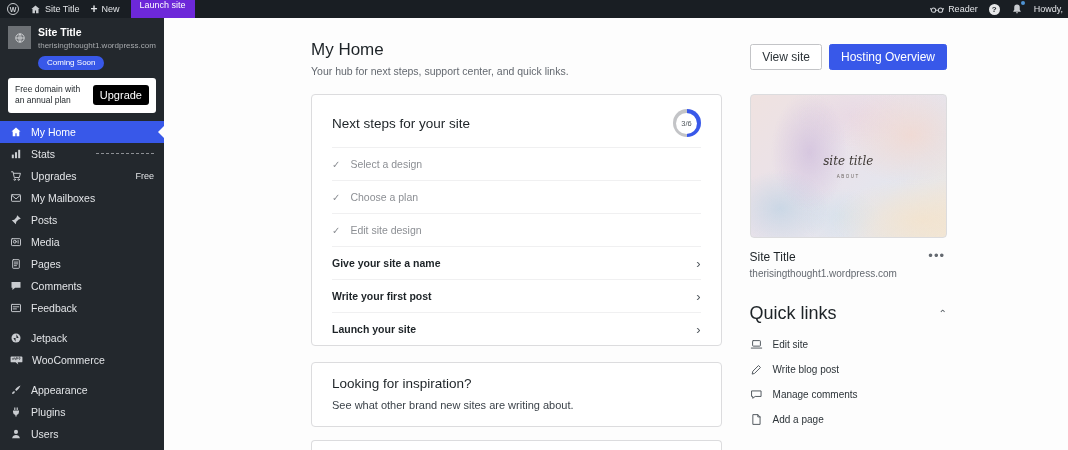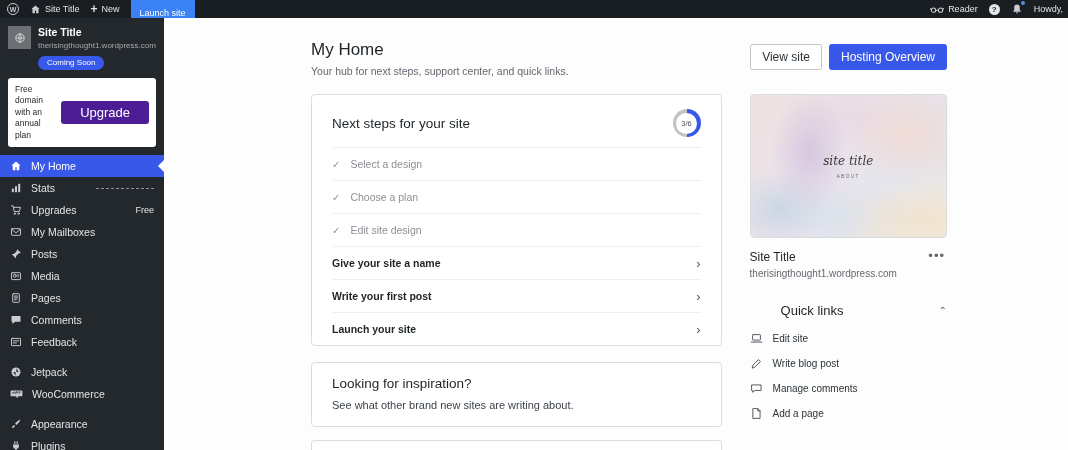--- a/index.html
+++ b/index.html
@@ -15,21 +15,21 @@
     background:#191e23; color:#c3c4c7; display:flex; align-items:center;
     font-size:9px; z-index:30;
   }
   .ab-left { display:flex; align-items:center; height:100%; padding-left:7px; gap:11px; }
   .ab-item { display:flex; align-items:center; gap:4px; height:100%; color:#e2e4e7; cursor:pointer; }
   .wp-logo {
     width:12px; height:12px; border:1.3px solid #c9ccd0; border-radius:50%;
     display:flex; align-items:center; justify-content:center;
     font-size:7px; font-weight:bold; color:#c9ccd0; line-height:1;
   }
-  .launch-chip { background:#3b82f6; color:#fff; padding:0 9px; height:100%; display:flex; align-items:flex-end; }
+  .launch-chip { background:#6d28d9; color:#fff; padding:0 9px; height:100%; display:flex; align-items:flex-start; }
   .ab-right { position:absolute; right:5px; top:0; height:100%; display:flex; align-items:center; gap:11px; }
   .help-circle {
     width:11px; height:11px; background:#e6e7e8; color:#23282d; border-radius:50%;
     display:flex; align-items:center; justify-content:center; font-size:8px; font-weight:bold;
   }
   .bell-wrap { position:relative; display:flex; }
   .bell-dot { position:absolute; top:-2px; right:-2px; width:4px; height:4px; border-radius:50%; background:#4f94d4; }
   .ab-icon { display:flex; align-items:center; }
 
   
@@ -49,22 +49,22 @@
   .coming-soon {
     display:inline-block; margin-top:5px; background:#3858e9; color:#fff;
     font-size:8px; padding:2.5px 9px; border-radius:10px;
   }
   .upsell {
     margin:8px; background:#fff; border-radius:3px; padding:6px 7px;
     display:flex; align-items:center; justify-content:space-between; gap:6px;
   }
   .upsell-text { font-size:8.5px; color:#1d2327; line-height:1.35; width:84px; }
   .upgrade-btn {
-    background:#4c1d95; color:#fff; border:none; font-size:13px;
-    padding:4px 19px; border-radius:3px; cursor:pointer;
+    background:#000000; color:#fff; border:none; font-size:11px;
+    padding:4px 7px; border-radius:3px; cursor:pointer;
     font-family:"Liberation Sans", sans-serif;
   }
   .nav { margin-top:2px; }
   .nav-item {
     position:relative; display:flex; align-items:center; gap:9px;
     height:22px; padding:0 10px; font-size:10.5px; color:#e2e4e7; cursor:pointer;
   }
   .nav-item svg { flex:none; }
   .nav-item.active { background:#3858e9; color:#fff; }
   .nav-item.active::after {
@@ -134,21 +134,21 @@
       linear-gradient(135deg, #efe2e0, #eae2ea 40%, #e4e6ee 70%, #f1e8da);
     cursor:pointer;
   }
   .preview-script { font-family:"DejaVu Serif", serif; font-style:italic; font-size:12px; color:#3f3a36; }
   .preview-nav { font-size:4.5px; letter-spacing:1.5px; color:#6b6560; margin-top:6px; }
   .site-row { display:flex; align-items:flex-start; justify-content:space-between; margin-top:12px; }
   .side-site-title { font-size:12px; color:#1d2327; }
   .side-site-domain { font-size:10px; color:#646970; margin-top:4px; }
   .dots { color:#646970; font-size:13px; letter-spacing:1px; line-height:0.6; cursor:pointer; padding:2px; }
   .ql-head { display:flex; align-items:center; justify-content:space-between; margin-top:24px; cursor:pointer; }
-  .ql-title { font-size:13px; color:#1d2327;margin-left:31px; }
+  .ql-title { font-size:18px; color:#1d2327; }
   .ql-chevron { color:#50575e; font-size:10px; }
   .ql-item { display:flex; align-items:center; gap:10px; height:25px; cursor:pointer; }
   .ql-list { margin-top:8px; }
   .ql-label { font-size:10px; color:#2c3338; }
   .qicn { stroke:#50575e; fill:none; stroke-width:1.5; stroke-linecap:round; stroke-linejoin:round; }
 </style>
 </head>
 <body>
 
 <div class="adminbar">

